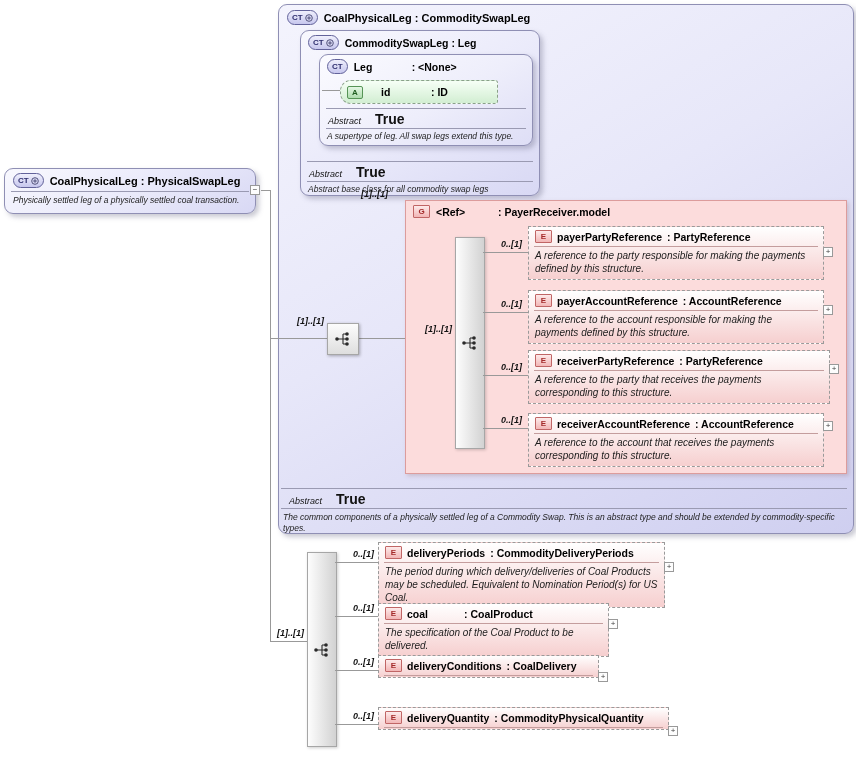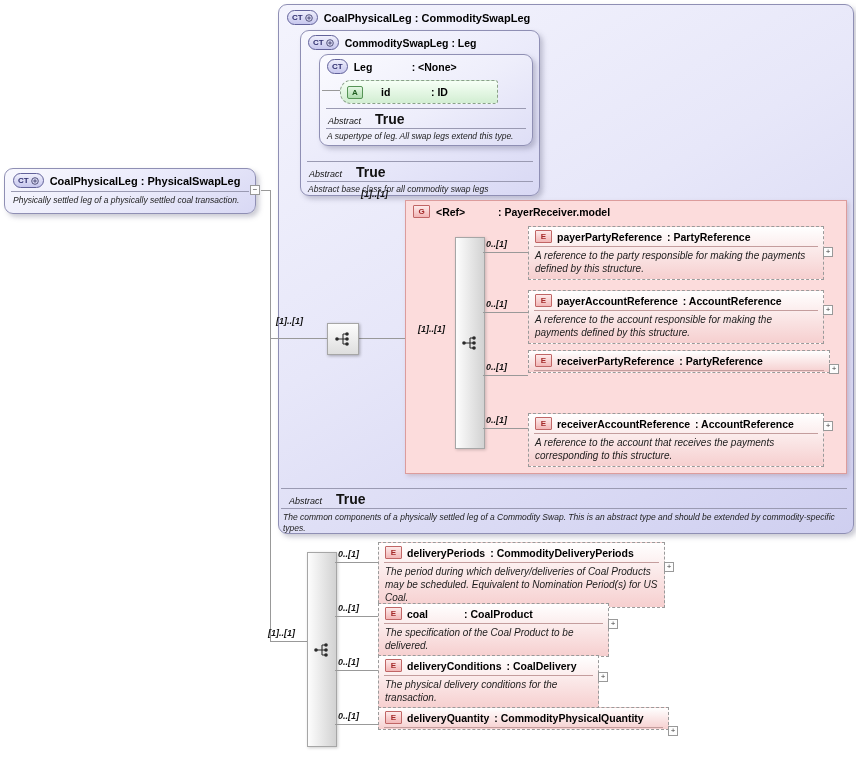--- a/index.html
+++ b/index.html
@@ -6,21 +6,21 @@
   .canvas{position:relative;width:856px;height:757px;background:#ffffff;
           font-family:"Liberation Sans","DejaVu Sans",sans-serif;overflow:hidden;}
   .abs{position:absolute;}
 
   
   .hline{height:1px;background:#999;}
   .vline{width:1px;background:#999;}
 
   
   .card{font-size:9px;font-weight:bold;font-style:italic;color:#111;white-space:nowrap;}
-  .r{font-style:italic;}
+  .r{text-align:right;font-style:italic;}
 
   
   .ctbox{border:1px solid #8f8fb4;border-radius:9px;
          box-shadow:3px 3px 5px rgba(100,100,130,.35);}
   .blue-lg{background:linear-gradient(150deg,#f4f4fd 0%,#e7e7f9 45%,#cfcff0 100%);}
   .blue-md{background:linear-gradient(150deg,#f8f8fe 0%,#e9e9fa 55%,#d8d8f4 100%);}
   .blue-sm{background:linear-gradient(150deg,#fbfbff 0%,#eeeefb 55%,#dedef6 100%);}
 
   .boxhdr{display:flex;align-items:center;gap:6px;padding:5px 8px 3px;
           font-size:11px;font-weight:bold;color:#000;white-space:nowrap;}
@@ -244,20 +244,21 @@
   </div>
   <div class="abs pm" style="left:823px;top:305px;">+</div>
 
   <div class="abs ebox" style="left:528px;top:350px;width:300px;">
     <div class="ehdr">
       <span class="sq-icon e-icon">E</span>
       <span class="nm">receiverPartyReference</span>
       <span class="tp">: PartyReference</span>
     </div>
     <div class="hr-red"></div>
+    <div class="eanno">A reference to the party that receives the payments corresponding to this structure.</div>
   </div>
   <div class="abs pm" style="left:829px;top:364px;">+</div>
 
   <div class="abs ebox" style="left:528px;top:413px;width:294px;">
     <div class="ehdr">
       <span class="sq-icon e-icon">E</span>
       <span class="nm">receiverAccountReference</span>
       <span class="tp">: AccountReference</span>
     </div>
     <div class="hr-red"></div>
@@ -309,21 +310,20 @@
   </div>
   <div class="abs pm" style="left:608px;top:619px;">+</div>
 
   <div class="abs ebox" style="left:378px;top:655px;width:219px;">
     <div class="ehdr">
       <span class="sq-icon e-icon">E</span>
       <span class="nm">deliveryConditions</span>
       <span class="tp">: CoalDelivery</span>
     </div>
     <div class="hr-red"></div>
-    <div class="eanno">The physical delivery conditions for the transaction.</div>
   </div>
   <div class="abs pm" style="left:598px;top:672px;">+</div>
 
   <div class="abs ebox" style="left:378px;top:707px;width:289px;">
     <div class="ehdr">
       <span class="sq-icon e-icon">E</span>
       <span class="nm">deliveryQuantity</span>
       <span class="tp">: CommodityPhysicalQuantity</span>
     </div>
     <div class="hr-red"></div>

